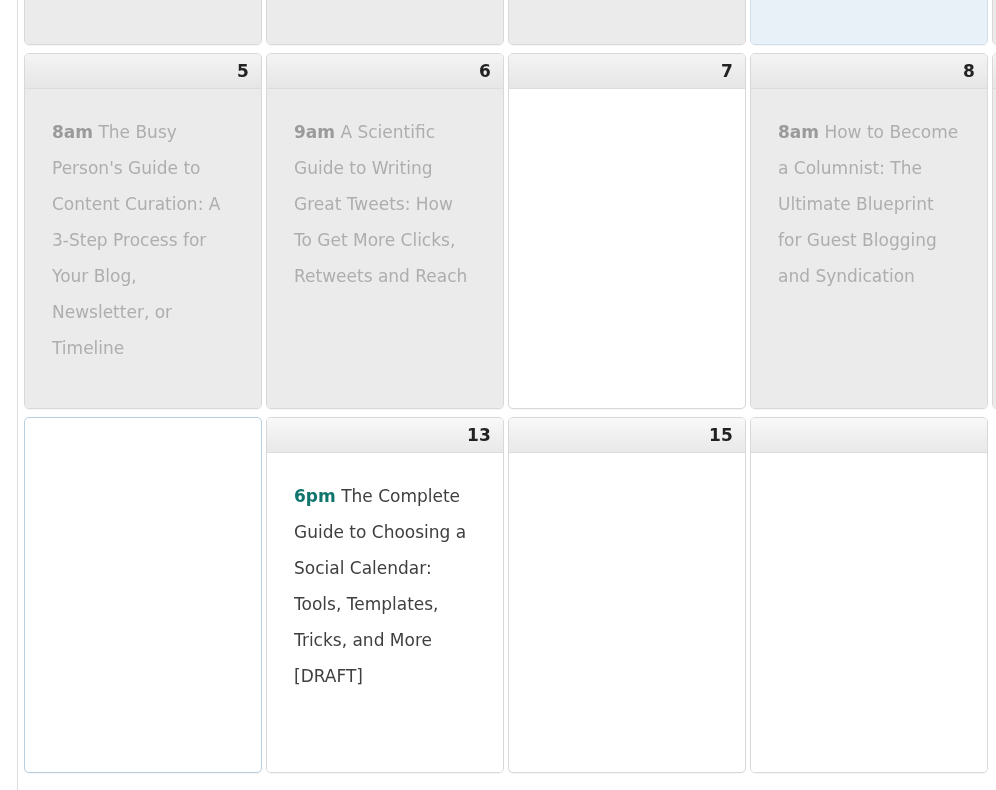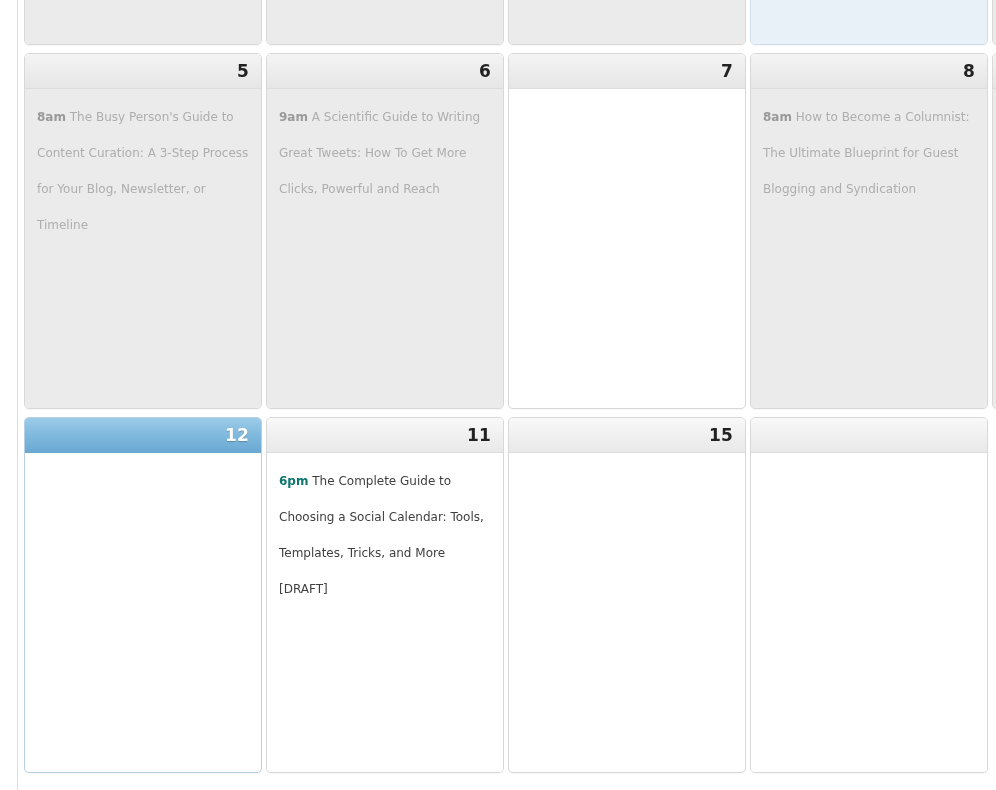--- a/index.html
+++ b/index.html
@@ -97,23 +97,23 @@
     border-bottom: 1px solid #6aa9d3;
   }
   .day-cell.today .day-num {
     color: #ffffff;
     text-shadow: 0 1px 1px rgba(0,0,0,0.22);
   }
   .day-cell.today { border-color: #b7cfdf; }
 
   
   .event {
-    font-size: 12px;
+    font-size: 17px;
     line-height: 36px;
-    margin: 0;
+    margin: 15px;
     word-wrap: break-word;
   }
   .event .etime {
     font-weight: bold;
   }
 
   
   .event.active .etime  { color: #0f766e; }
   .event.active .etitle { color: #3f3f3f; }
 
@@ -149,21 +149,21 @@
         </div>
         <div class="day-body">
           <p class="event dim"><span class="etime">8am</span> <span class="etitle">The Busy Person's Guide to Content Curation: A 3-Step Process for Your Blog, Newsletter, or Timeline</span></p>
         </div>
       </div>
       <div class="day-cell row-main past">
         <div class="day-head">
           <span class="day-num">6</span>
         </div>
         <div class="day-body">
-          <p class="event dim"><span class="etime">9am</span> <span class="etitle">A Scientific Guide to Writing Great Tweets: How To Get More Clicks, Powerful and Reach</span></p>
+          <p class="event dim"><span class="etime">9am</span> <span class="etitle">A Scientific Guide to Writing Great Tweets: How To Get More Clicks, Retweets and Reach</span></p>
         </div>
       </div>
       <div class="day-cell row-main past">
         <div class="day-head">
           <span class="day-num">7</span>
         </div>
       </div>
       <div class="day-cell row-main past">
         <div class="day-head">
           <span class="day-num">8</span>
@@ -172,27 +172,24 @@
           <p class="event dim"><span class="etime">8am</span> <span class="etitle">How to Become a Columnist: The Ultimate Blueprint for Guest Blogging and Syndication</span></p>
         </div>
       </div>
       <div class="day-cell row-main past">
         <div class="day-head"></div>
         <div class="day-body"></div>
       </div>
     </div>
     <div class="cal-row">
       <div class="day-cell row-main today">
-        <div class="day-head">
-          <span class="day-num">12</span>
-        </div>
       </div>
       <div class="day-cell row-main">
         <div class="day-head">
-          <span class="day-num">11</span>
+          <span class="day-num">13</span>
         </div>
         <div class="day-body">
           <p class="event active"><span class="etime">6pm</span> <span class="etitle">The Complete Guide to Choosing a Social Calendar: Tools, Templates, Tricks, and More [DRAFT]</span></p>
         </div>
       </div>
       <div class="day-cell row-main">
         <div class="day-head">
           <span class="day-num">15</span>
         </div>
       </div>

